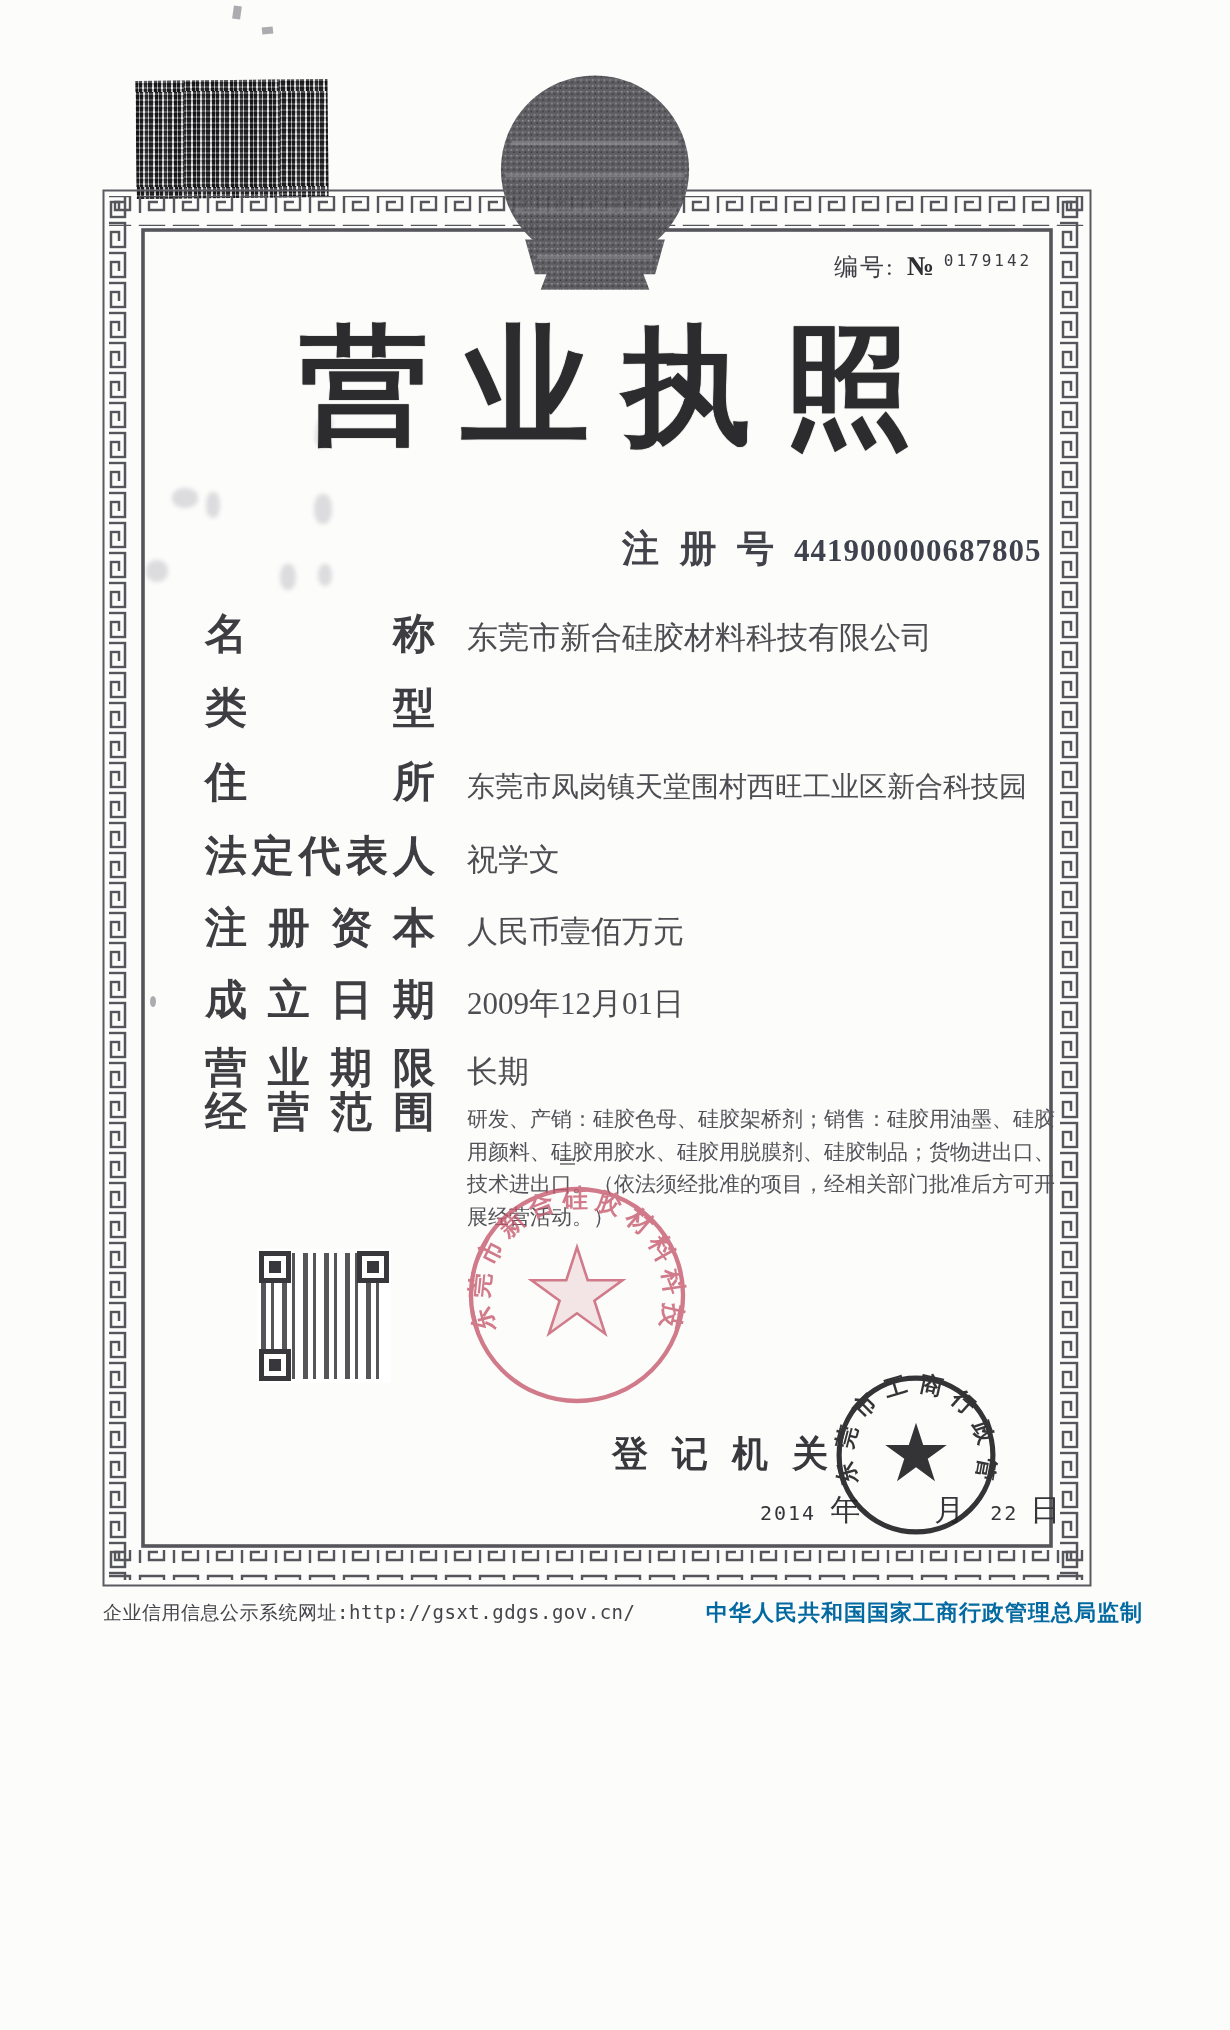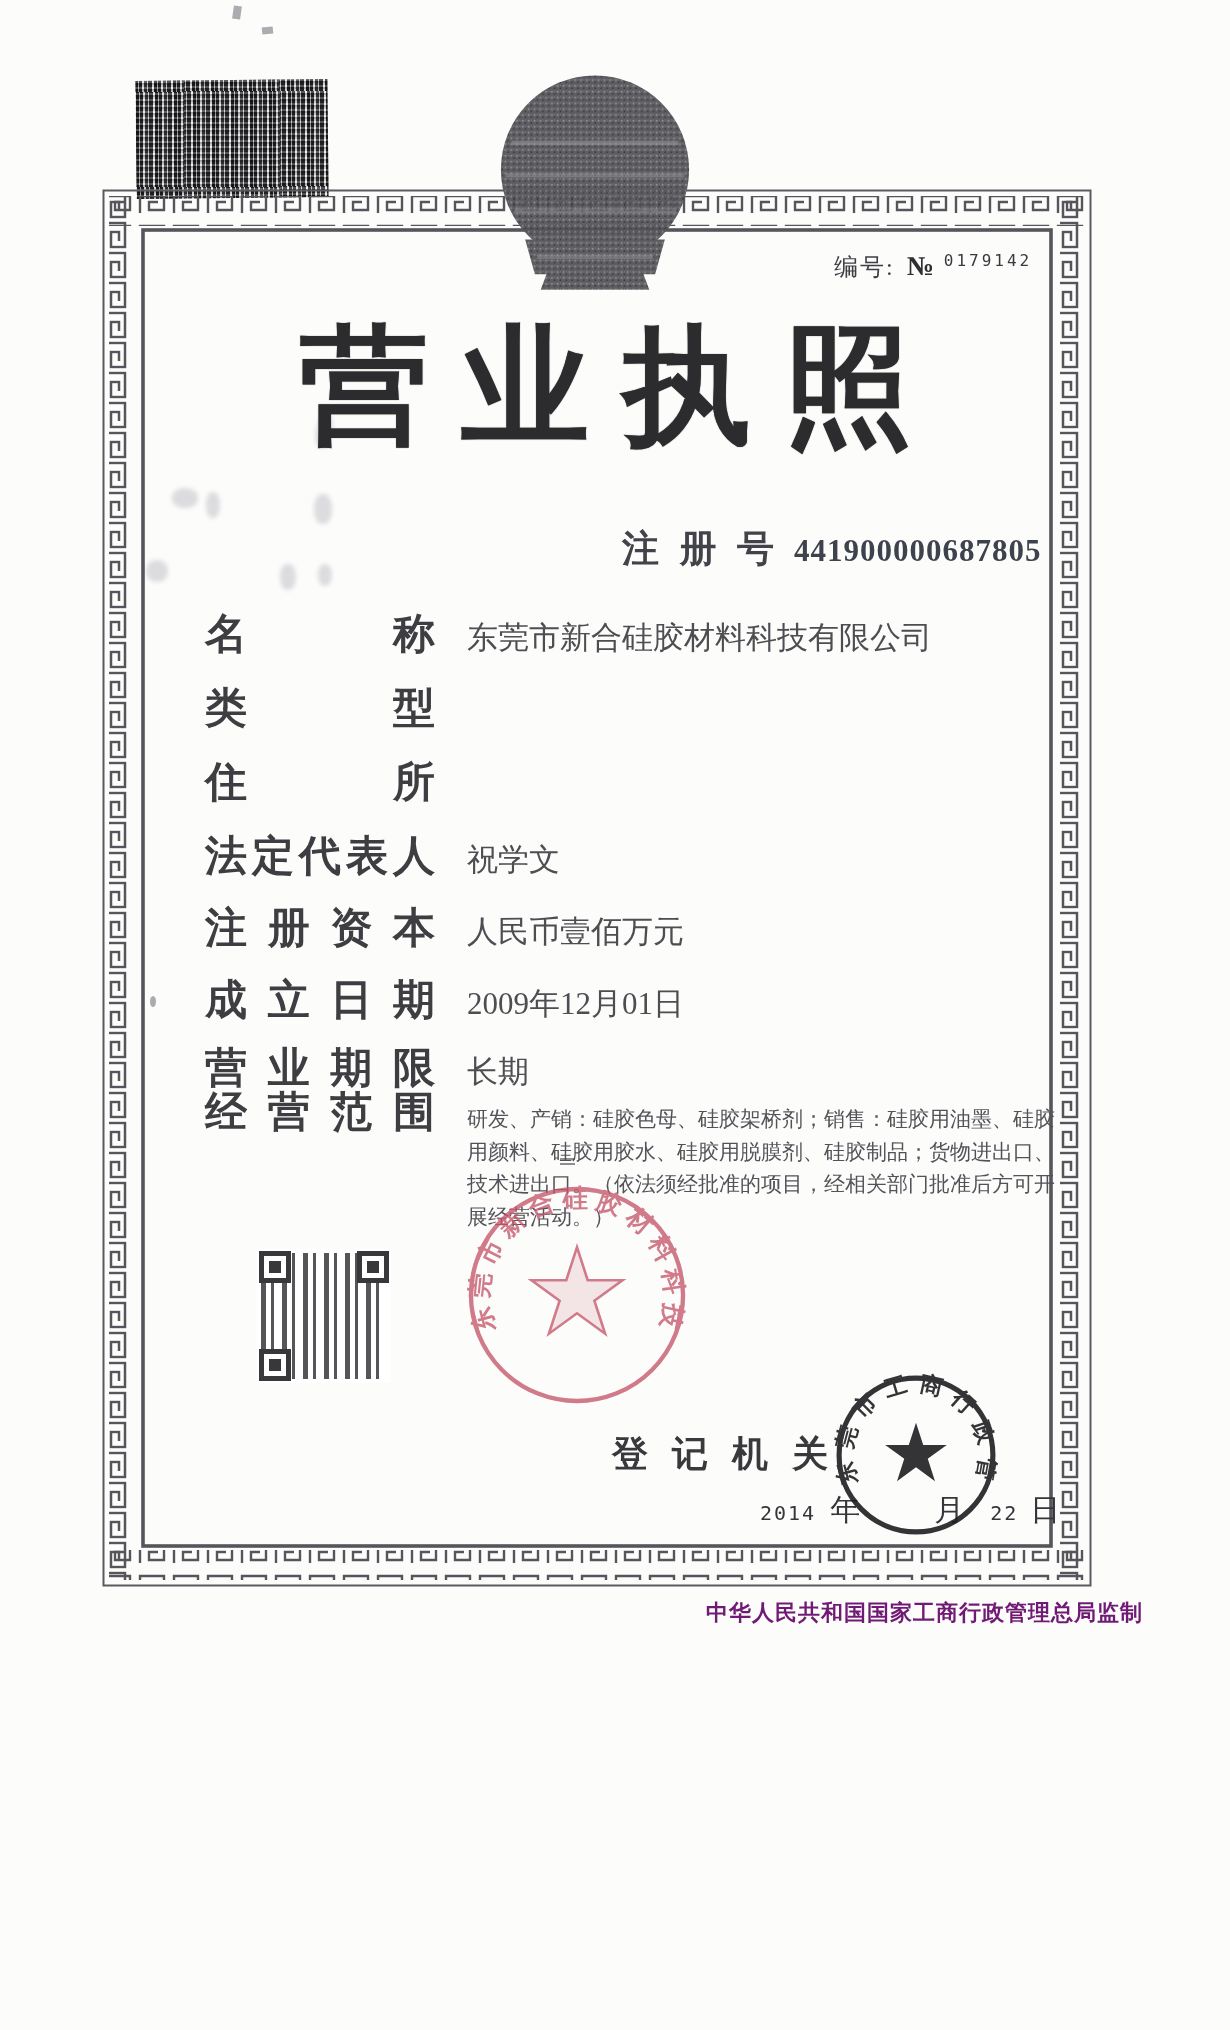--- a/index.html
+++ b/index.html
@@ -70,21 +70,21 @@
   
   .registrar{position:absolute;left:612px;top:1430px;width:216px;z-index:2;display:flex;justify-content:space-between;font-size:36px;font-weight:600;color:#38383d;}
   .dateline{position:absolute;left:760px;top:1490px;z-index:2;display:flex;align-items:baseline;font-size:30px;color:#35353a;white-space:nowrap;}
   .dateline .num{font-family:"DejaVu Sans Mono",monospace;font-size:20px;letter-spacing:2px;}
   .dateline .u-year{margin-left:14px;}
   .dateline .u-month{margin-left:74px;}
   .dateline .day{margin-left:26px;}
   .dateline .u-day{margin-left:12px;}
   
   .footer-left{position:absolute;left:103px;top:1600px;z-index:2;font-family:"DejaVu Sans Mono",monospace;font-size:19px;color:#44444a;letter-spacing:.5px;}
-  .footer-right{position:absolute;left:706px;top:1598px;z-index:2;font-size:22px;font-weight:600;color:#701a75;letter-spacing:1px;}
+  .footer-right{position:absolute;left:706px;top:1598px;z-index:2;font-size:22px;font-weight:600;color:#0369a1;letter-spacing:1px;}
   .mark-eq{position:absolute;left:560px;top:1156px;width:15px;height:9px;z-index:2;opacity:.6;
     background:repeating-linear-gradient(0deg,#444 0 2px,transparent 2px 5px);}
 </style>
 </head>
 <body>
 
 <div class="page">
 
   <div class="tick" style="left:233px;top:6px;width:8px;height:13px;transform:rotate(8deg);"></div>
   <div class="tick" style="left:262px;top:27px;width:11px;height:7px;transform:rotate(-6deg);"></div>
@@ -167,20 +167,21 @@
     <span class="row-label">
         <span>类</span>
         <span>型</span>
       </span>
   </div>
   <div class="row" style="top:754px;">
     <span class="row-label">
         <span>住</span>
         <span>所</span>
       </span>
+    <span class="row-value small">东莞市凤岗镇天堂围村西旺工业区新合科技园</span>
   </div>
   <div class="row" style="top:828px;">
     <span class="row-label">
         <span>法</span>
         <span>定</span>
         <span>代</span>
         <span>表</span>
         <span>人</span>
       </span>
     <span class="row-value">祝学文</span>
@@ -260,15 +261,16 @@
     <defs>
       <path id="blackArc" d="M 40 172 A 99 99 0 1 1 220 172" fill="none"></path>
     </defs>
     <circle cx="130" cy="130" r="119" fill="none" stroke="#1f1f22" stroke-width="8"></circle>
     <path d="M130 80 L141.2 114.6 L177.6 114.6 L148.2 135.9 L159.4 170.5 L130 149.1 L100.6 170.5 L111.8 135.9 L82.4 114.6 L118.8 114.6 Z" fill="#1f1f22"></path>
     <text fill="#1f1f22" font-size="35" font-weight="700" font-family="Liberation Sans, sans-serif">
       <textPath href="#blackArc" startOffset="0" textLength="490" lengthAdjust="spacing">东莞市工商行政管理局</textPath>
     </text>
   </svg>
 
+  <div class="footer-left">企业信用信息公示系统网址:http://gsxt.gdgs.gov.cn/</div>
   <div class="footer-right">中华人民共和国国家工商行政管理总局监制</div>
 
 </div>
 
 </body></html>

